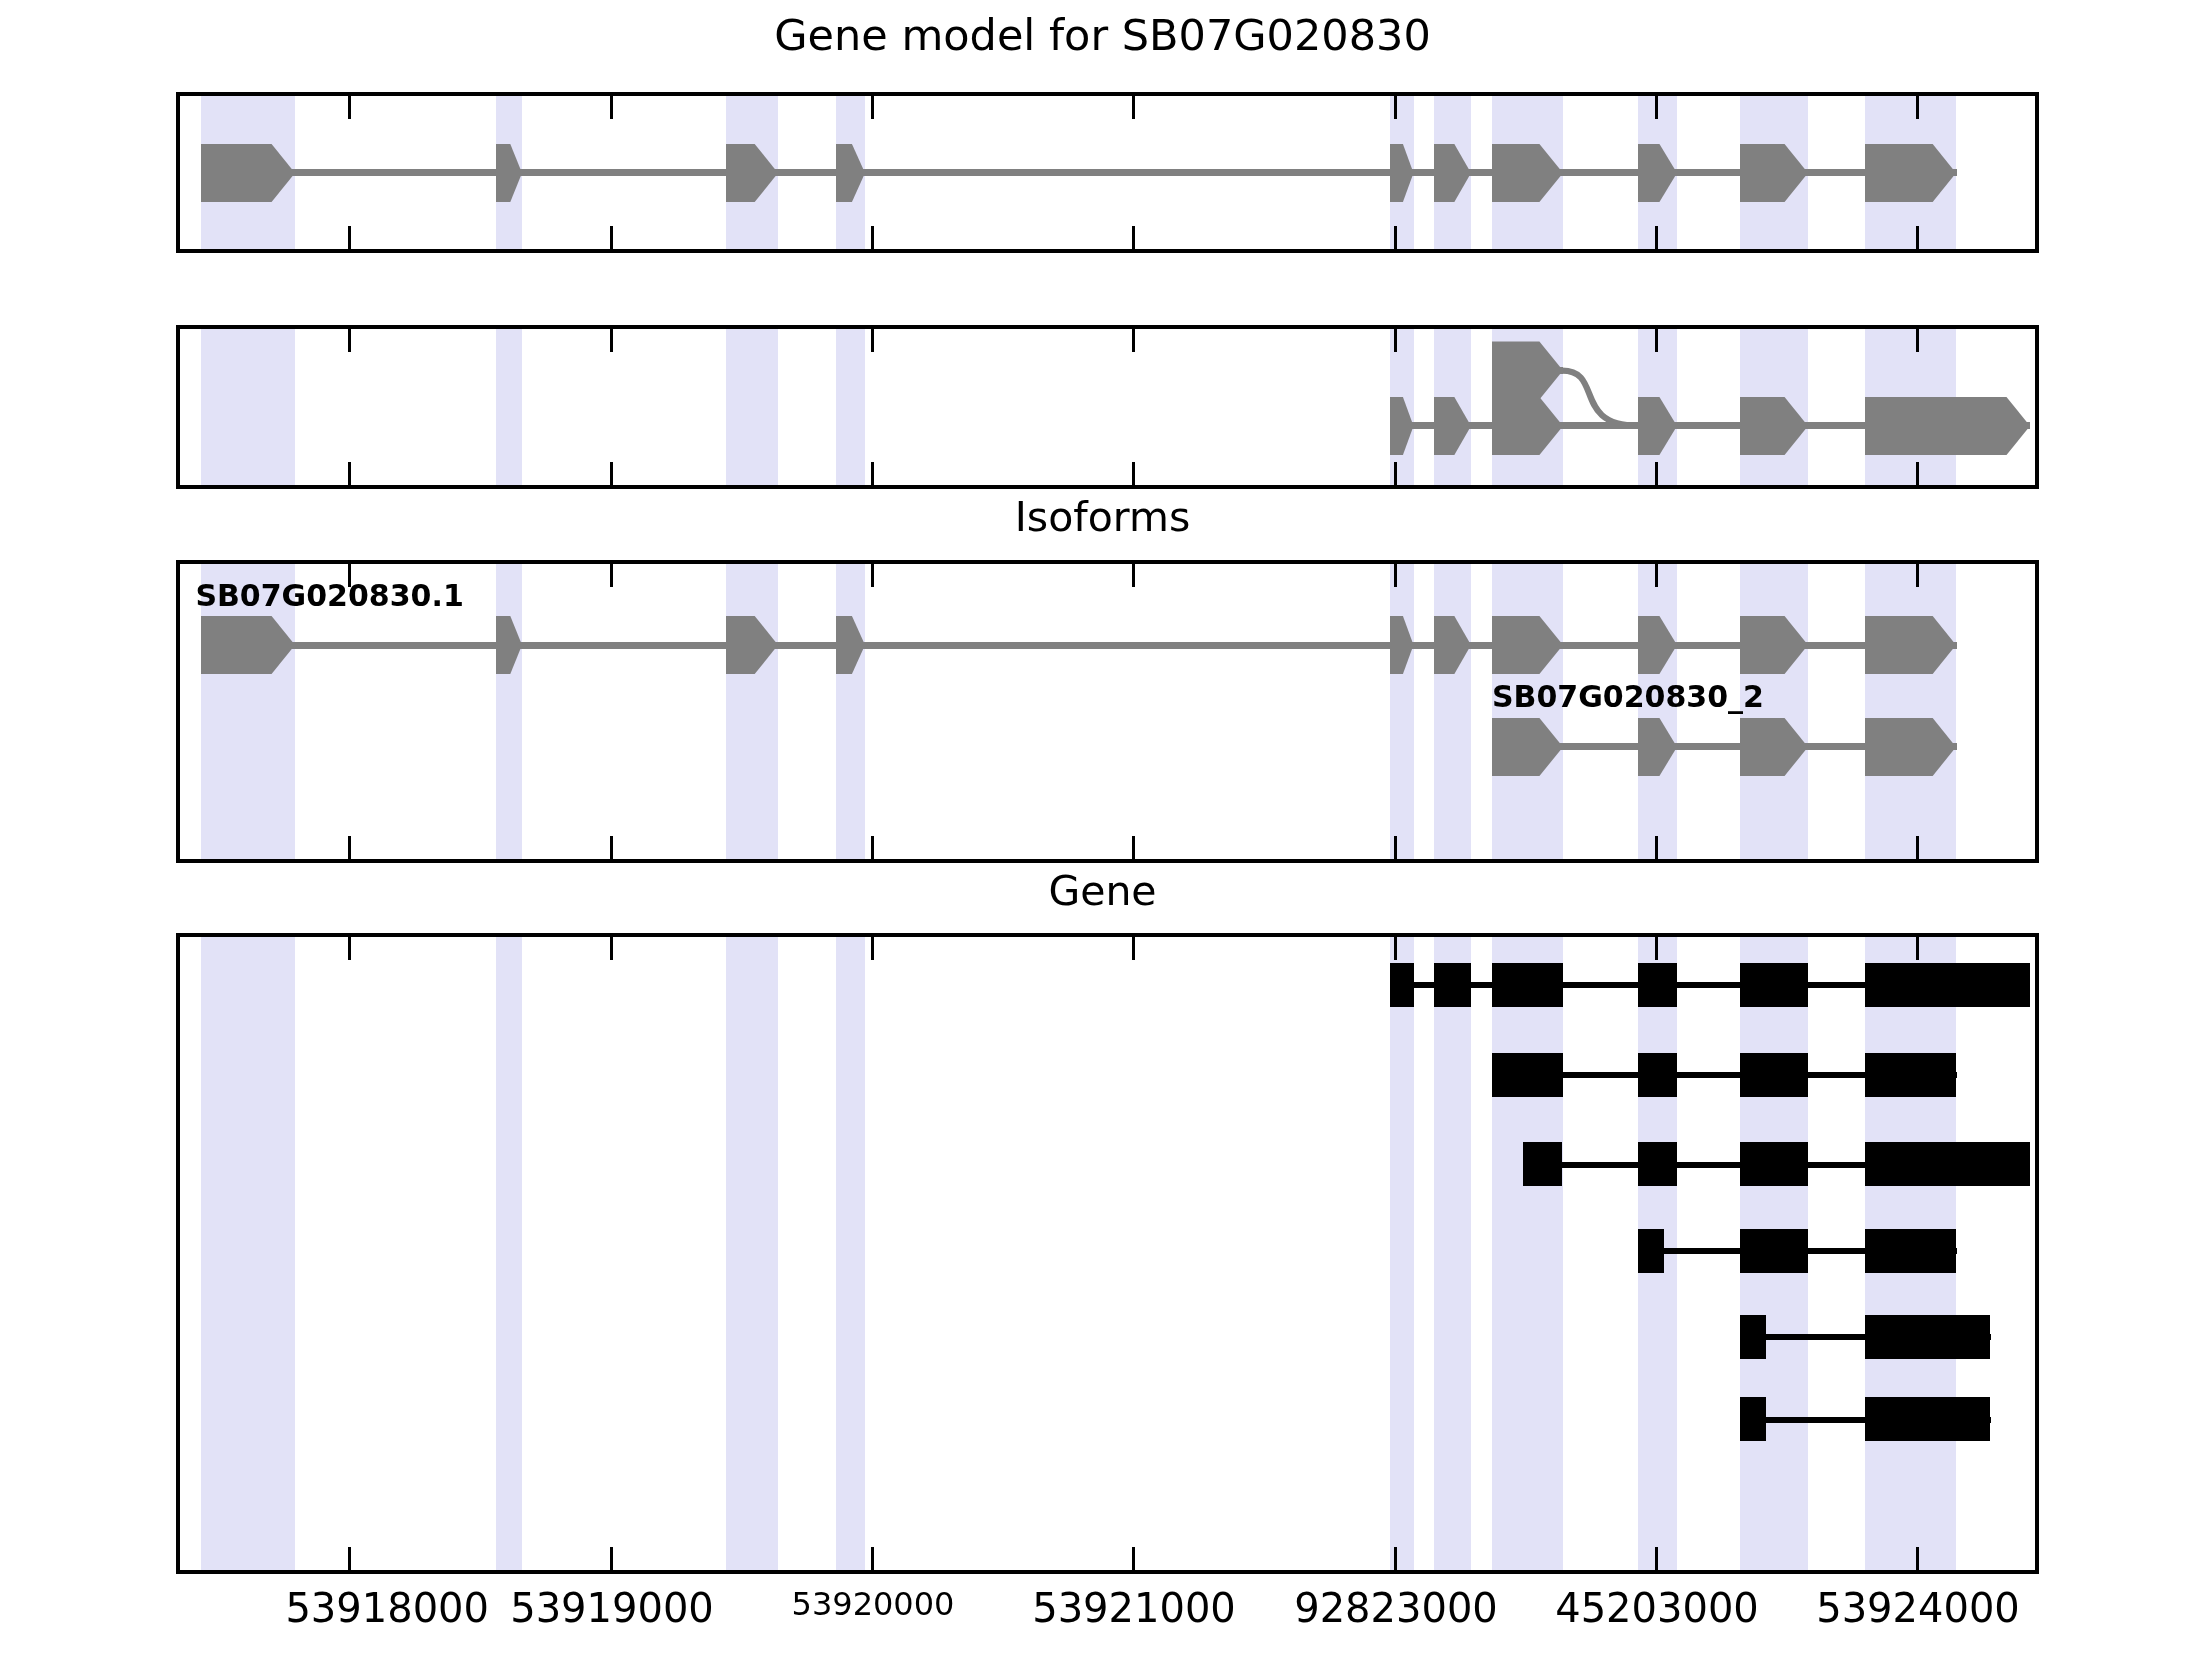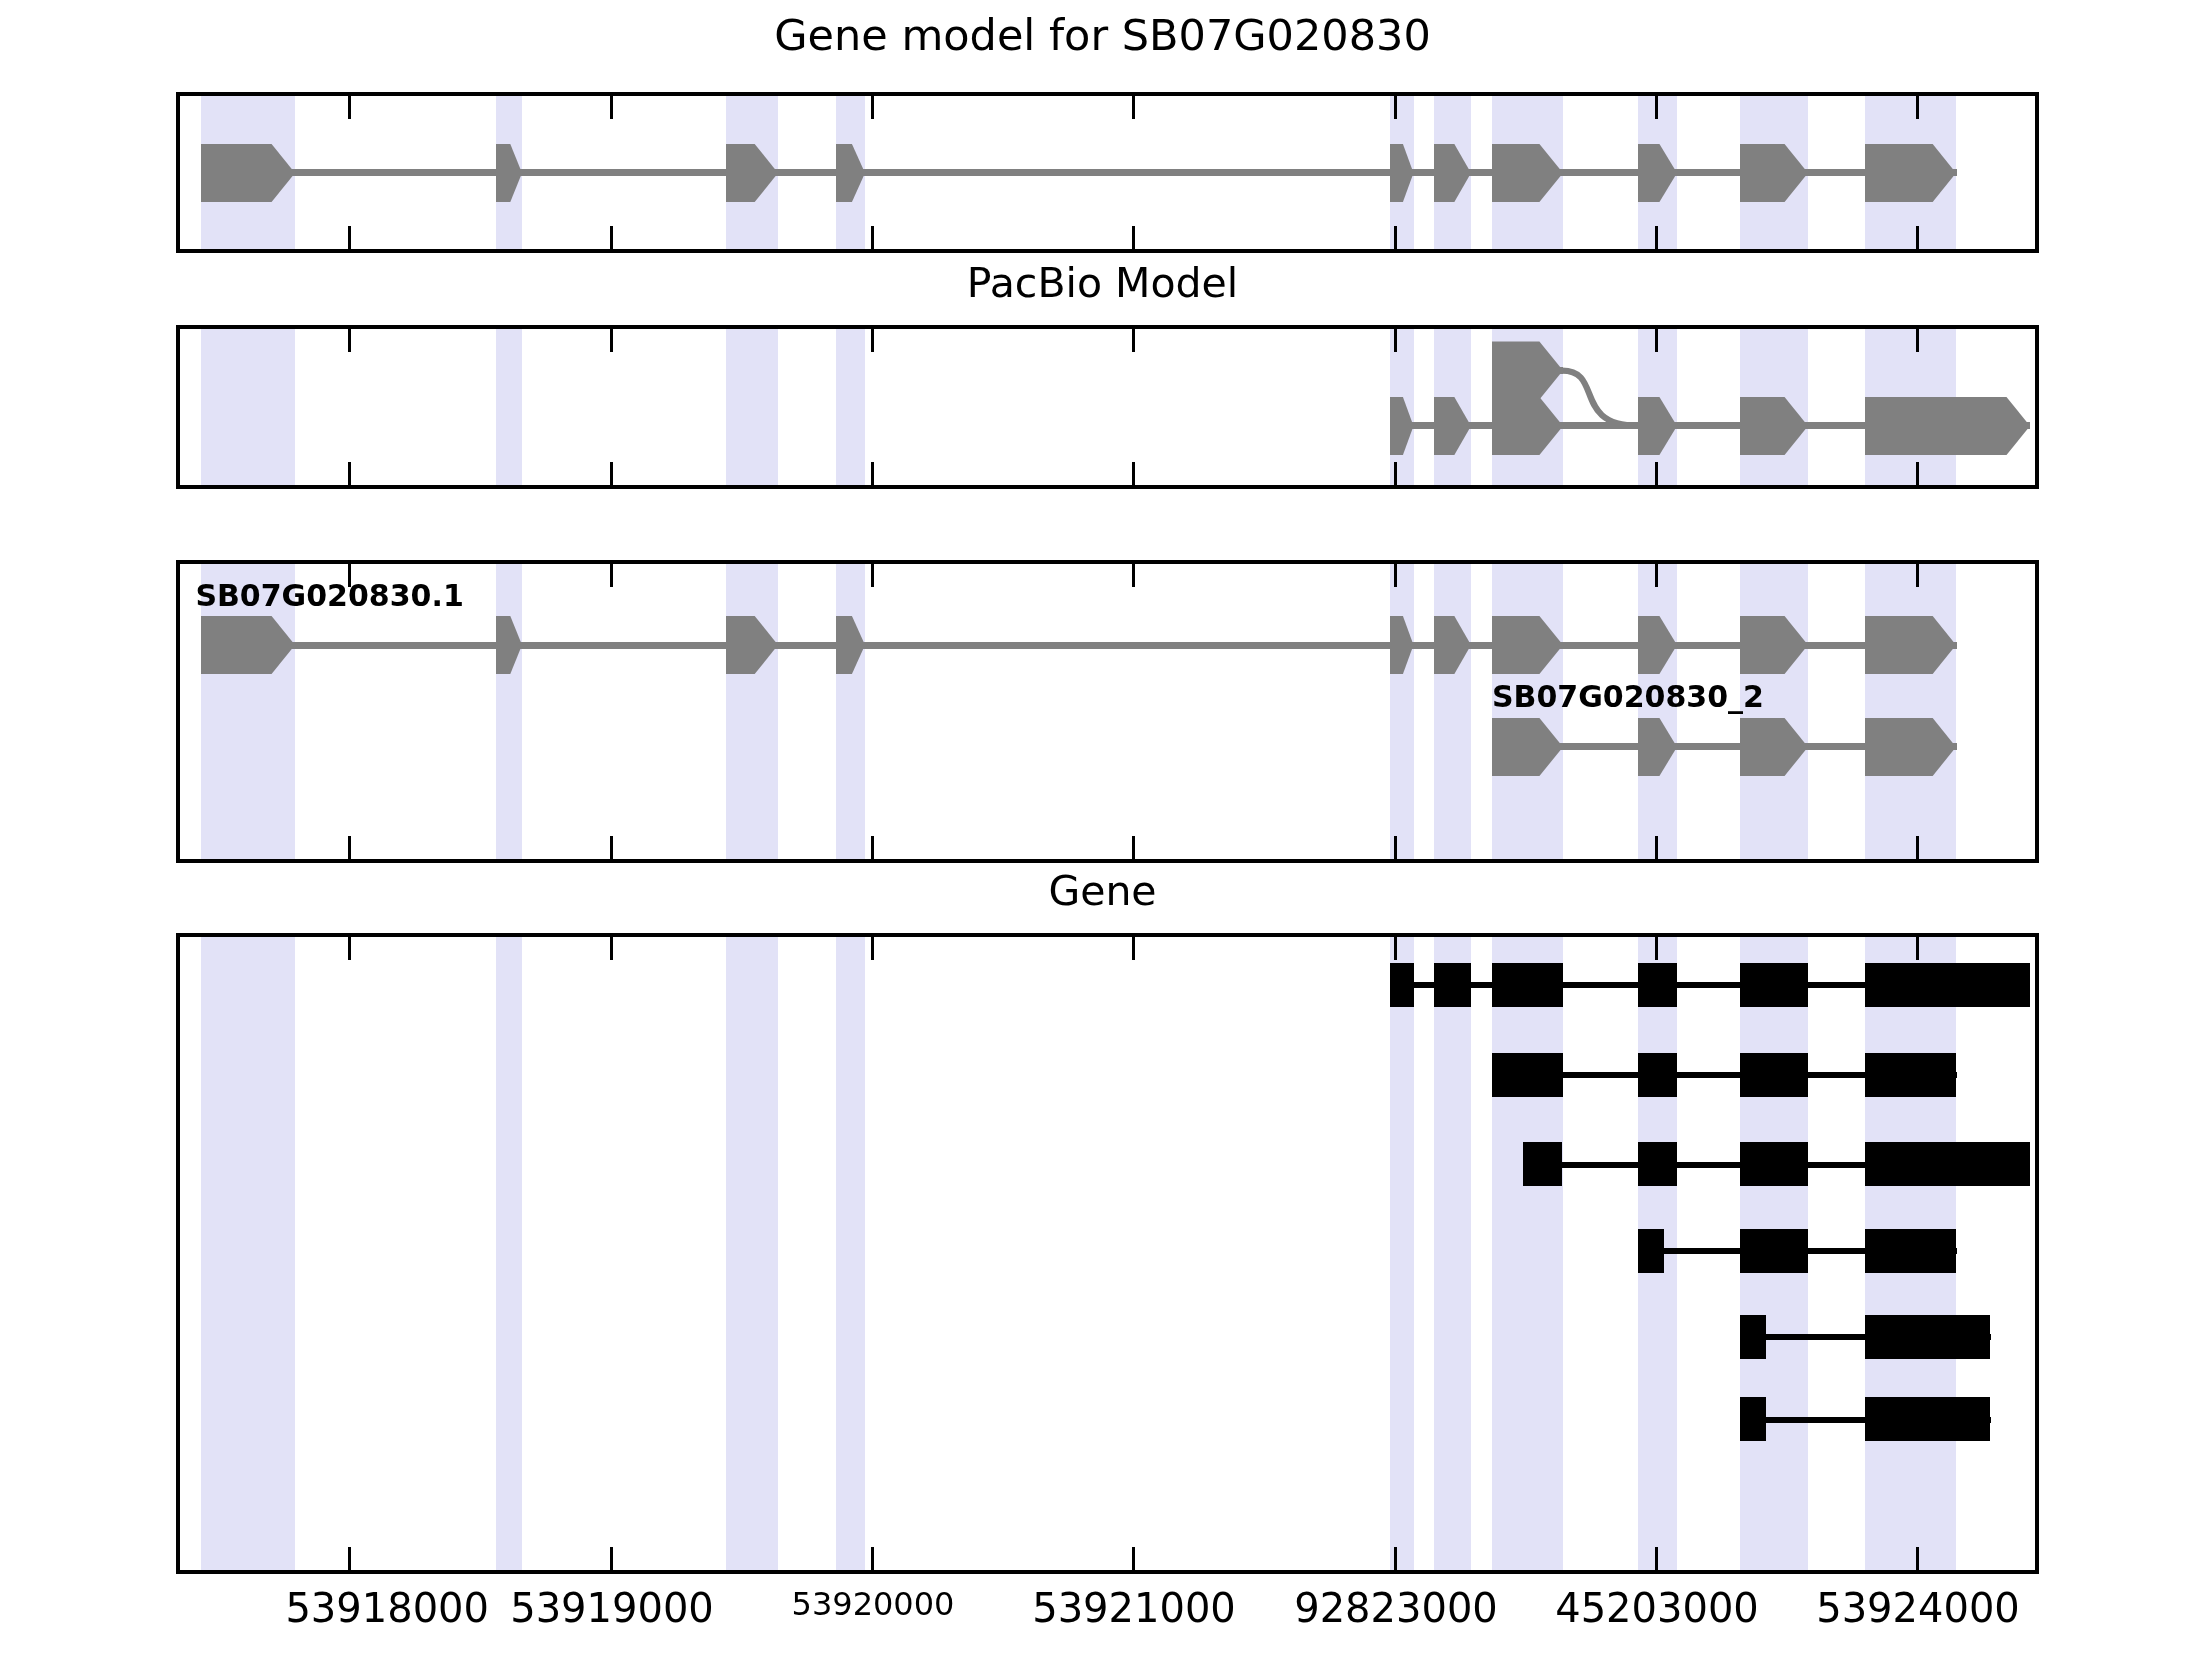--- a/index.html
+++ b/index.html
@@ -79,21 +79,20 @@
       <div class="exon" style="left: 546px; top: 48px; width: 52px; height: 58px; background: rgb(128, 128, 128); clip-path: polygon(0% 0%, 55.1634% 0%, 100% 50%, 55.1634% 100%, 0% 100%);"></div>
       <div class="exon" style="left: 656px; top: 48px; width: 29px; height: 58px; background: rgb(128, 128, 128); clip-path: polygon(0% 0%, 55% 0%, 100% 50%, 55% 100%, 0% 100%);"></div>
       <div class="exon" style="left: 1210px; top: 48px; width: 23.5px; height: 58px; background: rgb(128, 128, 128); clip-path: polygon(0% 0%, 55% 0%, 100% 50%, 55% 100%, 0% 100%);"></div>
       <div class="exon" style="left: 1254px; top: 48px; width: 37px; height: 58px; background: rgb(128, 128, 128); clip-path: polygon(0% 0%, 55% 0%, 100% 50%, 55% 100%, 0% 100%);"></div>
       <div class="exon" style="left: 1312px; top: 48px; width: 71px; height: 58px; background: rgb(128, 128, 128); clip-path: polygon(0% 0%, 66.7877% 0%, 100% 50%, 66.7877% 100%, 0% 100%);"></div>
       <div class="exon" style="left: 1458px; top: 48px; width: 39px; height: 58px; background: rgb(128, 128, 128); clip-path: polygon(0% 0%, 55% 0%, 100% 50%, 55% 100%, 0% 100%);"></div>
       <div class="exon" style="left: 1560px; top: 48px; width: 68px; height: 58px; background: rgb(128, 128, 128); clip-path: polygon(0% 0%, 65.5103% 0%, 100% 50%, 65.5103% 100%, 0% 100%);"></div>
       <div class="exon" style="left: 1685px; top: 48px; width: 91px; height: 58px; background: rgb(128, 128, 128); clip-path: polygon(0% 0%, 74.3791% 0%, 100% 50%, 74.3791% 100%, 0% 100%);"></div>
     </div>
 
-  <div class="panel-title" style="top:259px;font-size:41px;">PacBio Model</div>
   <div class="panel" id="p-pacbio-model" style="left:176px;top:325px;width:1863px;height:164px;">
       <div class="hl" style="left: 21px; width: 94px; background: rgb(226, 226, 247);"></div>
       <div class="hl" style="left: 316px; width: 26px; background: rgb(226, 226, 247);"></div>
       <div class="hl" style="left: 546px; width: 52px; background: rgb(226, 226, 247);"></div>
       <div class="hl" style="left: 656px; width: 29px; background: rgb(226, 226, 247);"></div>
       <div class="hl" style="left: 1210px; width: 23.5px; background: rgb(226, 226, 247);"></div>
       <div class="hl" style="left: 1254px; width: 37px; background: rgb(226, 226, 247);"></div>
       <div class="hl" style="left: 1312px; width: 71px; background: rgb(226, 226, 247);"></div>
       <div class="hl" style="left: 1458px; width: 39px; background: rgb(226, 226, 247);"></div>
       <div class="hl" style="left: 1560px; width: 68px; background: rgb(226, 226, 247);"></div>
@@ -119,20 +118,21 @@
       <div class="exon" style="left: 1458px; top: 68px; width: 39px; height: 58px; background: rgb(128, 128, 128); clip-path: polygon(0% 0%, 55% 0%, 100% 50%, 55% 100%, 0% 100%);"></div>
       <div class="exon" style="left: 1560px; top: 68px; width: 68px; height: 58px; background: rgb(128, 128, 128); clip-path: polygon(0% 0%, 65.5103% 0%, 100% 50%, 65.5103% 100%, 0% 100%);"></div>
       <div class="exon" style="left: 1685px; top: 68px; width: 165px; height: 58px; background: rgb(128, 128, 128); clip-path: polygon(0% 0%, 85.7662% 0%, 100% 50%, 85.7662% 100%, 0% 100%);"></div>
       <div class="intron" style="left: 1312px; width: 71px; top: 38px; background: rgb(128, 128, 128);"></div>
       <div class="exon" style="left: 1312px; top: 12.4px; width: 71px; height: 58px; background: rgb(128, 128, 128); clip-path: polygon(0% 0%, 66.7877% 0%, 100% 50%, 66.7877% 100%, 0% 100%);"></div>
       <svg class="ovl" width="1855" height="159" viewBox="0 0 2692 230">
         <path d="M 2005.7295774647887 60 C 2065.7295774647887 60, 2020.6845070422532 140, 2115.6845070422532 140" stroke="#808080" stroke-width="9" fill="none"></path>
       </svg>
     </div>
 
+  <div class="panel-title" style="top:493px;font-size:41px;">Isoforms</div>
   <div class="panel" id="p-isoforms" style="left:176px;top:560px;width:1863px;height:303px;">
       <div class="hl" style="left: 21px; width: 94px; background: rgb(226, 226, 247);"></div>
       <div class="hl" style="left: 316px; width: 26px; background: rgb(226, 226, 247);"></div>
       <div class="hl" style="left: 546px; width: 52px; background: rgb(226, 226, 247);"></div>
       <div class="hl" style="left: 656px; width: 29px; background: rgb(226, 226, 247);"></div>
       <div class="hl" style="left: 1210px; width: 23.5px; background: rgb(226, 226, 247);"></div>
       <div class="hl" style="left: 1254px; width: 37px; background: rgb(226, 226, 247);"></div>
       <div class="hl" style="left: 1312px; width: 71px; background: rgb(226, 226, 247);"></div>
       <div class="hl" style="left: 1458px; width: 39px; background: rgb(226, 226, 247);"></div>
       <div class="hl" style="left: 1560px; width: 68px; background: rgb(226, 226, 247);"></div>

